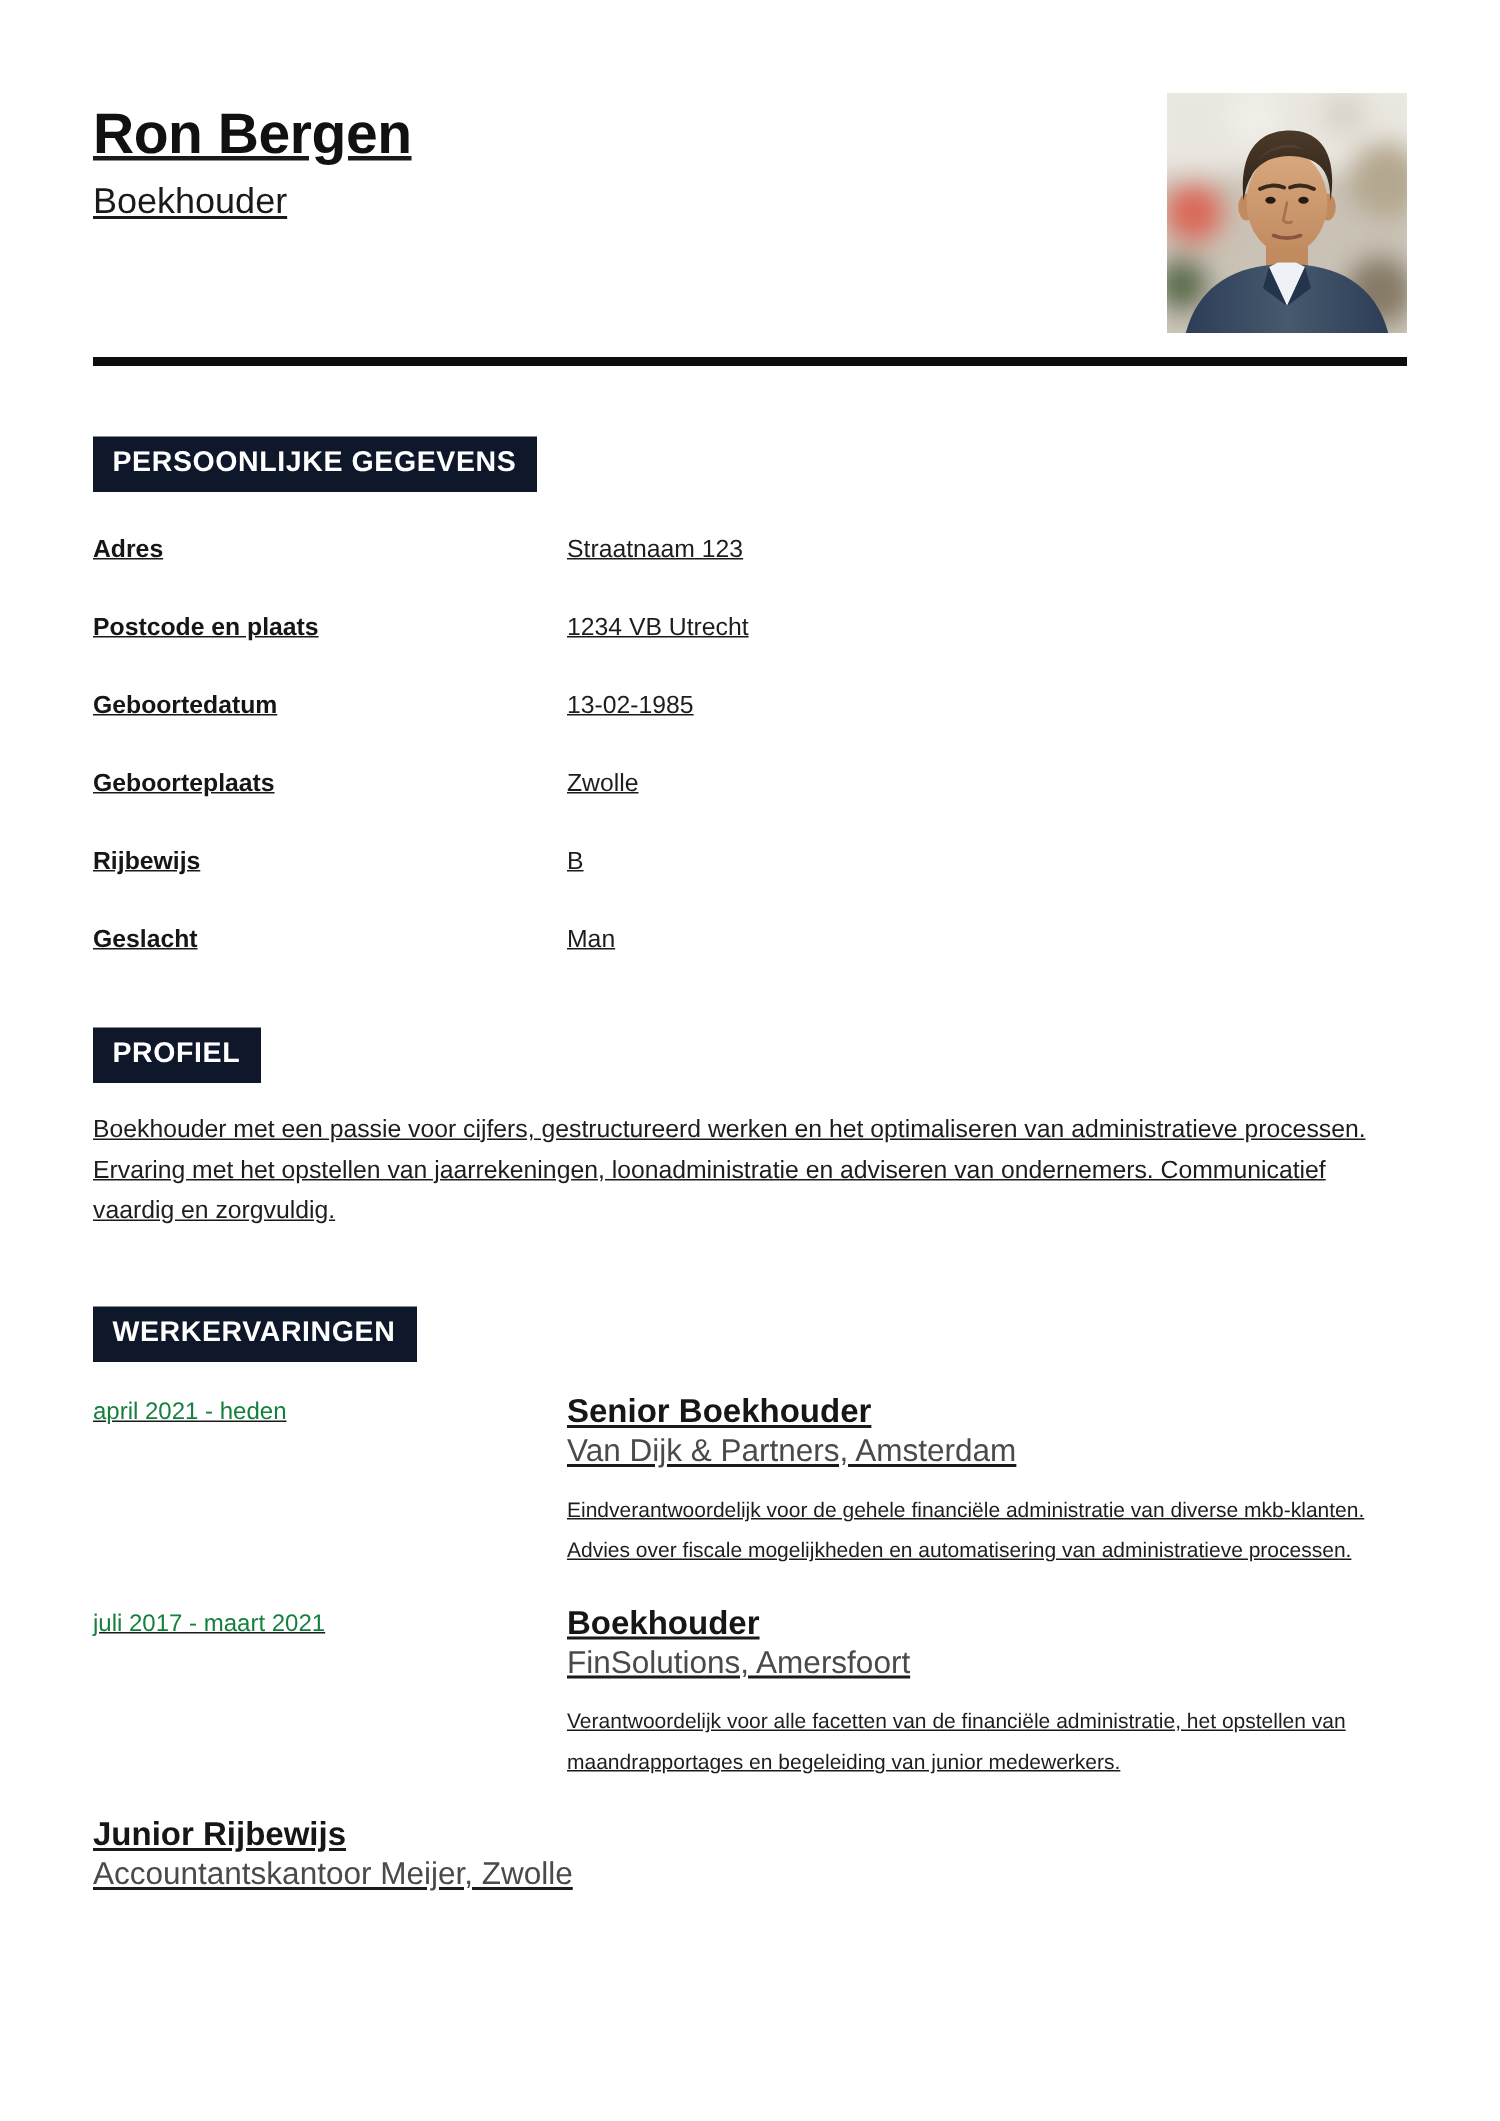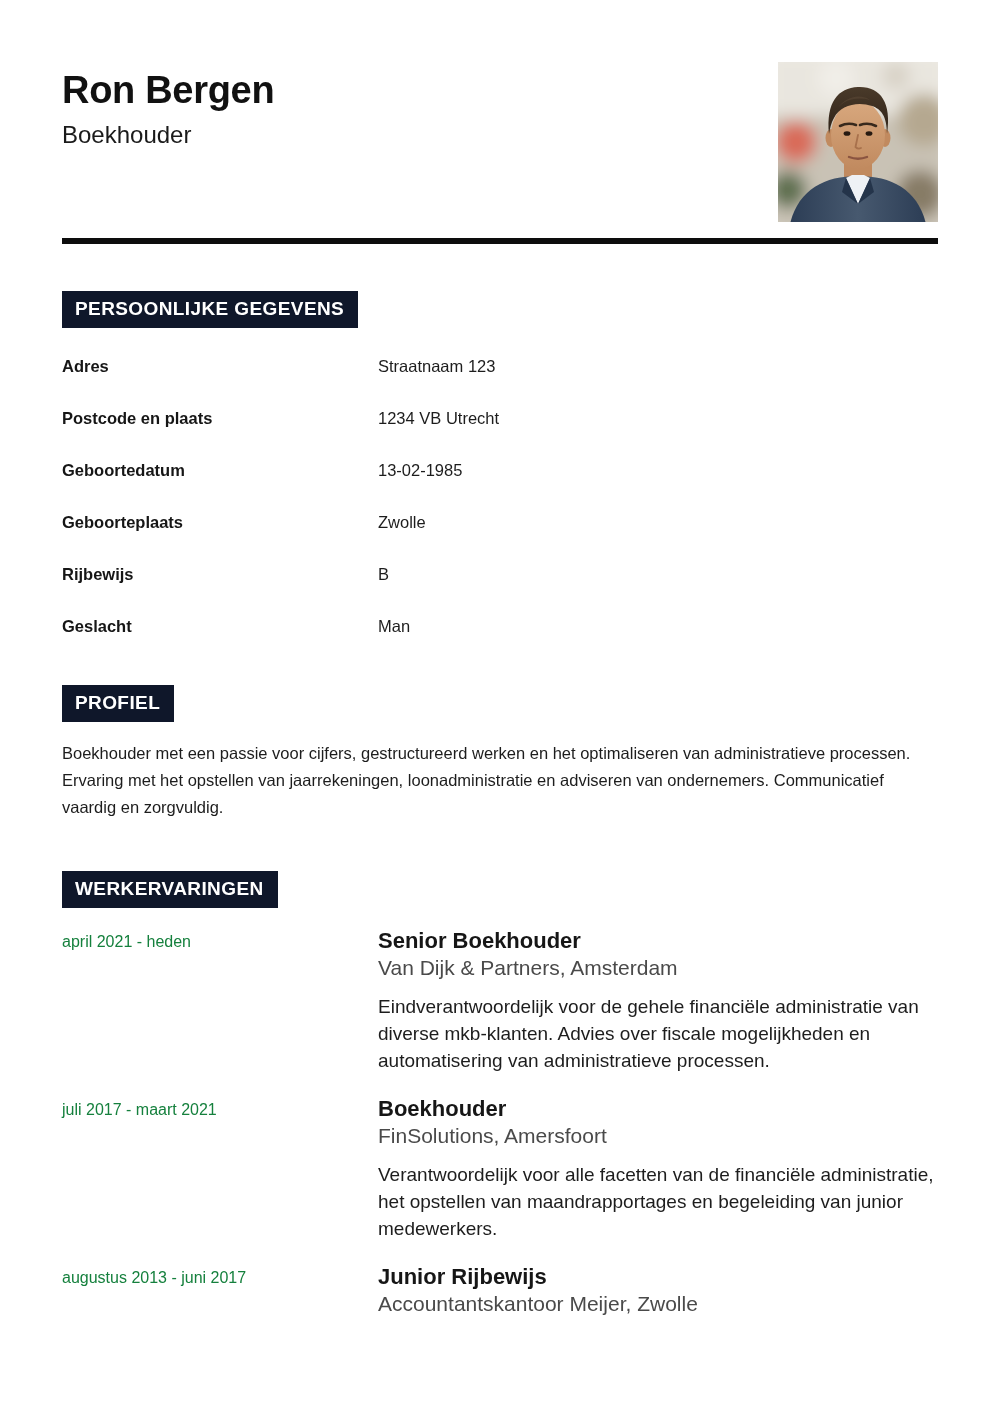--- a/index.html
+++ b/index.html
@@ -8,20 +8,21 @@
     font-family: "Liberation Sans", "DejaVu Sans", sans-serif;
     color: #1a1a1a;
   }
   .page {
     position: relative;
     width: 1000px;
     height: 1414px;
     padding: 0 62px;
     background: #ffffff;
     overflow: hidden;
+    text-decoration: underline;
   }
 
   
   .header {
     display: flex;
     justify-content: space-between;
     align-items: flex-start;
     padding-top: 62px;
   }
   .identity { margin-top: 8px; }
@@ -116,21 +117,21 @@
     color: #161616;
   }
   .job-company {
     font-size: 21px;
     line-height: 22px;
     margin-top: 5px;
     color: #4a4a4a;
   }
   .job-desc {
     margin-top: 14px;
-    font-size: 19px;
+    font-size: 14px;
     line-height: 27px;
     color: #1d1d1d;
   }
   .job-desc:empty { display: none; }
 </style>
 </head>
 <body>
 
 <div class="page">
 
@@ -254,21 +255,20 @@
       <div class="job">
         <div class="job-period">juli 2017 - maart 2021</div>
         <div class="job-main">
           <div class="job-role">Boekhouder</div>
           <div class="job-company">FinSolutions, Amersfoort</div>
           <p class="job-desc">Verantwoordelijk voor alle facetten van de financiële administratie, het opstellen van maandrapportages en begeleiding van junior medewerkers.</p>
         </div>
       </div>
 
       <div class="job">
-        <div class="job-period">augustus 2013 - juni 2017</div>
         <div class="job-main">
           <div class="job-role">Junior Rijbewijs</div>
           <div class="job-company">Accountantskantoor Meijer, Zwolle</div>
 
         </div>
       </div>
 
     </div>
   </section>
 

